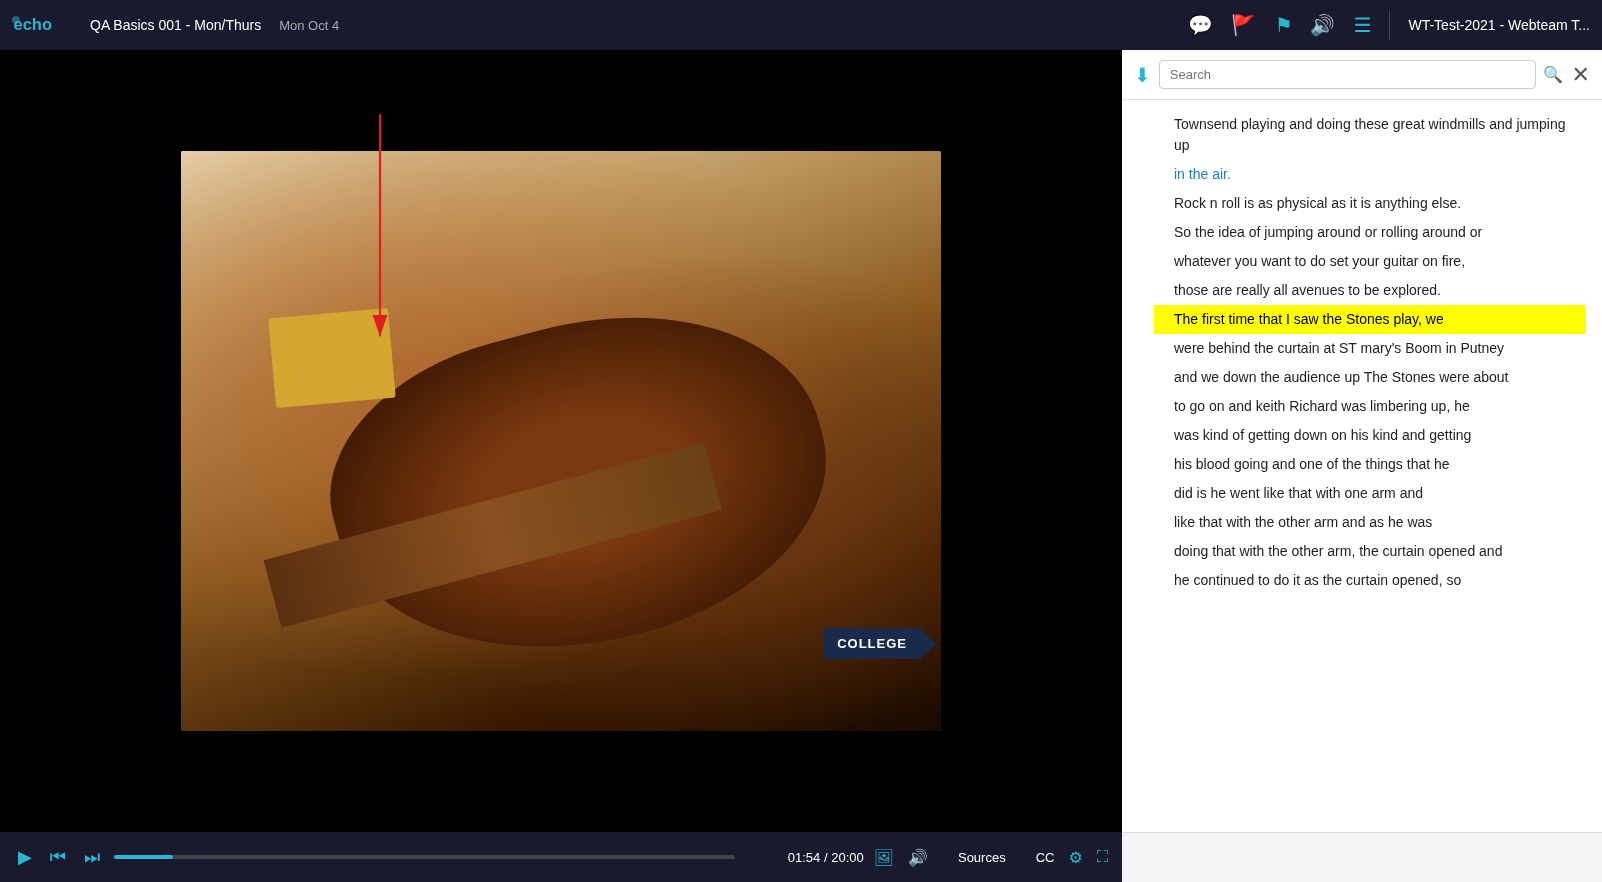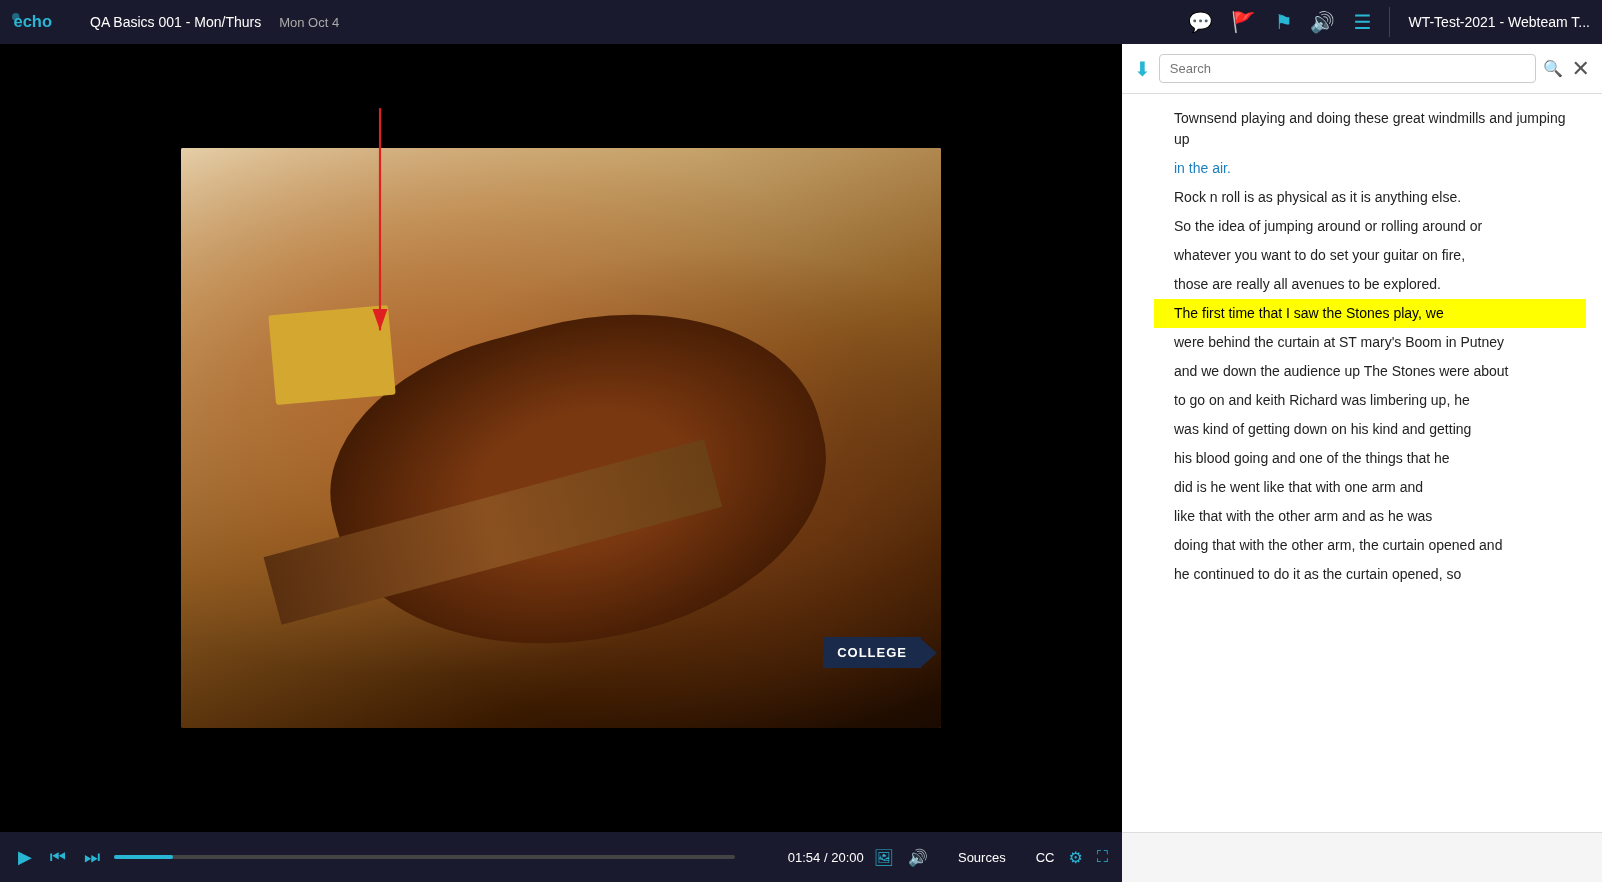--- a/index.html
+++ b/index.html
@@ -3,21 +3,21 @@
   <meta charset="utf-8">
   <style>
     * { margin: 0; padding: 0; box-sizing: border-box; }
     body { width: 1602px; height: 882px; background: #000; font-family: Arial, sans-serif; overflow: hidden; display: flex; flex-direction: column; }
 
     
     .header {
       display: flex;
       align-items: center;
       background: #1a1a2e;
-      height: 44px;
+      height: 50px;
       padding: 0 12px;
       flex-shrink: 0;
     }
     .header-logo {
       display: flex;
       align-items: center;
       margin-right: 18px;
     }
     .header-logo svg { width: 60px; height: 30px; }
     .header-course {
@@ -132,21 +132,21 @@
       top: 28%;
       left: 12%;
       width: 120px;
       height: 90px;
       background: #d4a830;
       transform: rotate(-5deg);
       border-radius: 3px;
     }
     .college-badge {
       position: absolute;
-      bottom: 60px;
+      bottom: 72px;
       right: 20px;
       background: #1a2a4a;
       color: #fff;
       font-size: 13px;
       font-weight: bold;
       padding: 8px 14px;
       display: flex;
       align-items: center;
       gap: 6px;
       letter-spacing: 1px;

